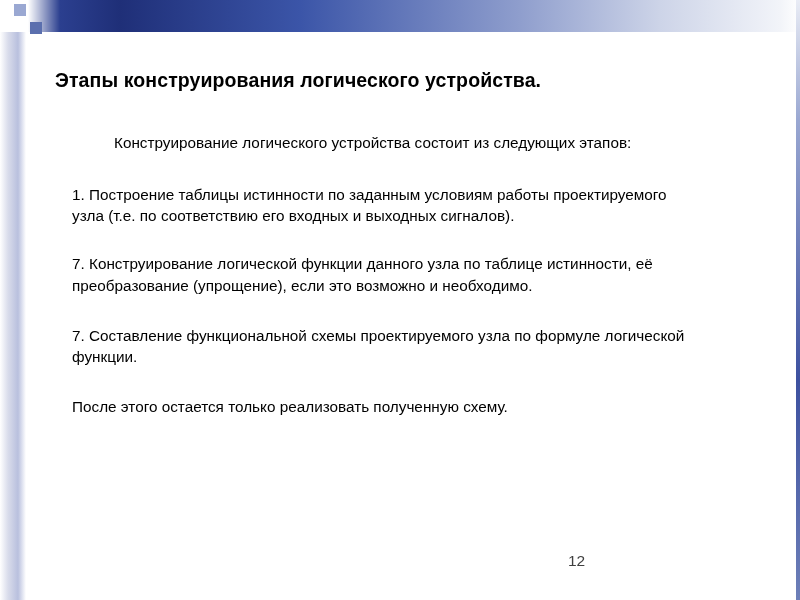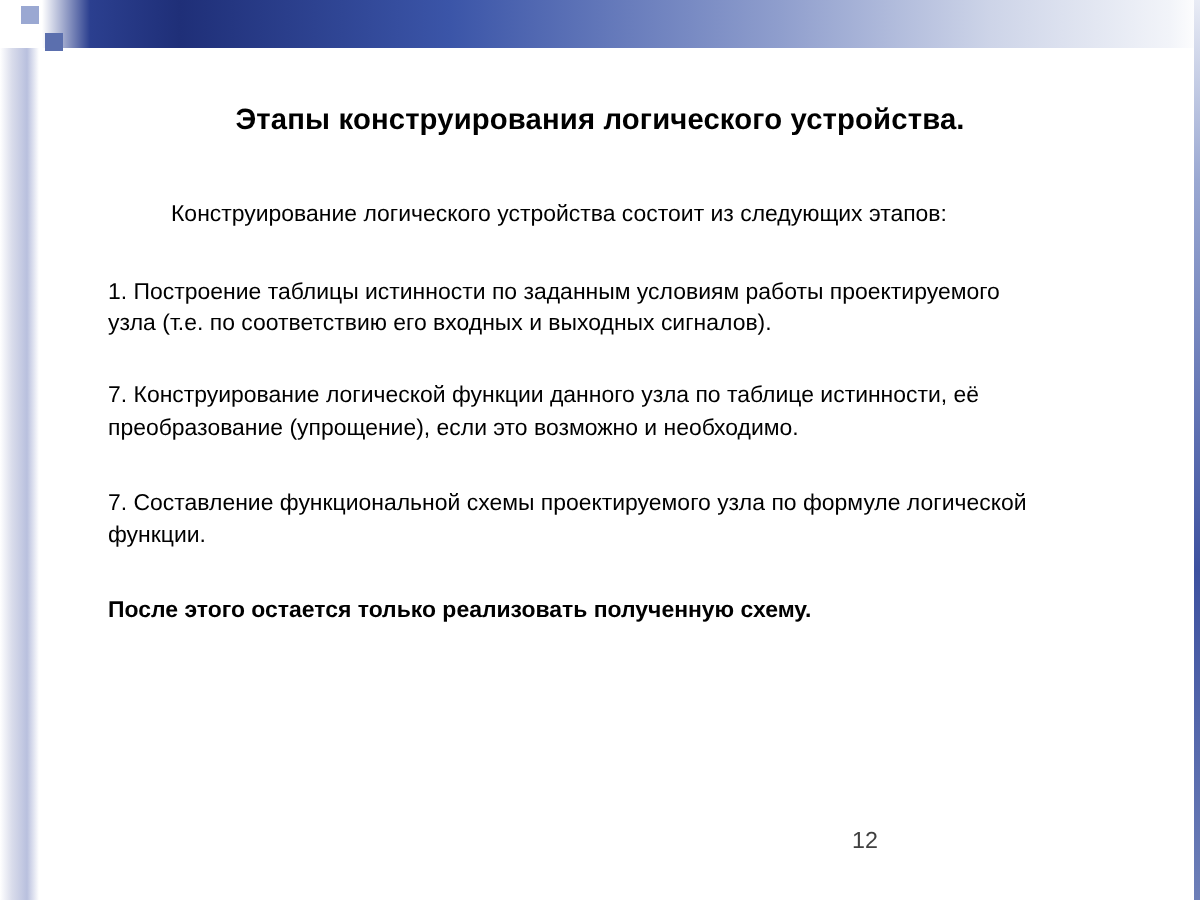--- a/index.html
+++ b/index.html
@@ -80,21 +80,20 @@
   
   .title {
     position: absolute;
     left: 55px;
     top: 56px;
     width: 690px;
     font-size: 19.5px;
     font-weight: bold;
     color: #000000;
     letter-spacing: 0.1px;
-    text-align: center;
   }
 
   
   .body-block {
     position: absolute;
     left: 72px;
     top: 132px;
     width: 624px;
     color: #000000;
     font-size: 15.3px;
@@ -103,21 +102,21 @@
   .para {
     margin: 0 0 0 0;
   }
   .para.intro {
     text-indent: 42px;
     margin-bottom: 30px;
   }
   .para.p1 { margin-bottom: 26px; }
   .para.p2 { margin-bottom: 28px; }
   .para.p3 { margin-bottom: 28px; }
-  .para.p4 { margin-bottom: 0; font-weight: bold; }
+  .para.p4 { margin-bottom: 0; }
 
   
   .page-number {
     position: absolute;
     left: 568px;
     top: 552px;
     font-size: 15.5px;
     color: #404040;
   }
 </style>

